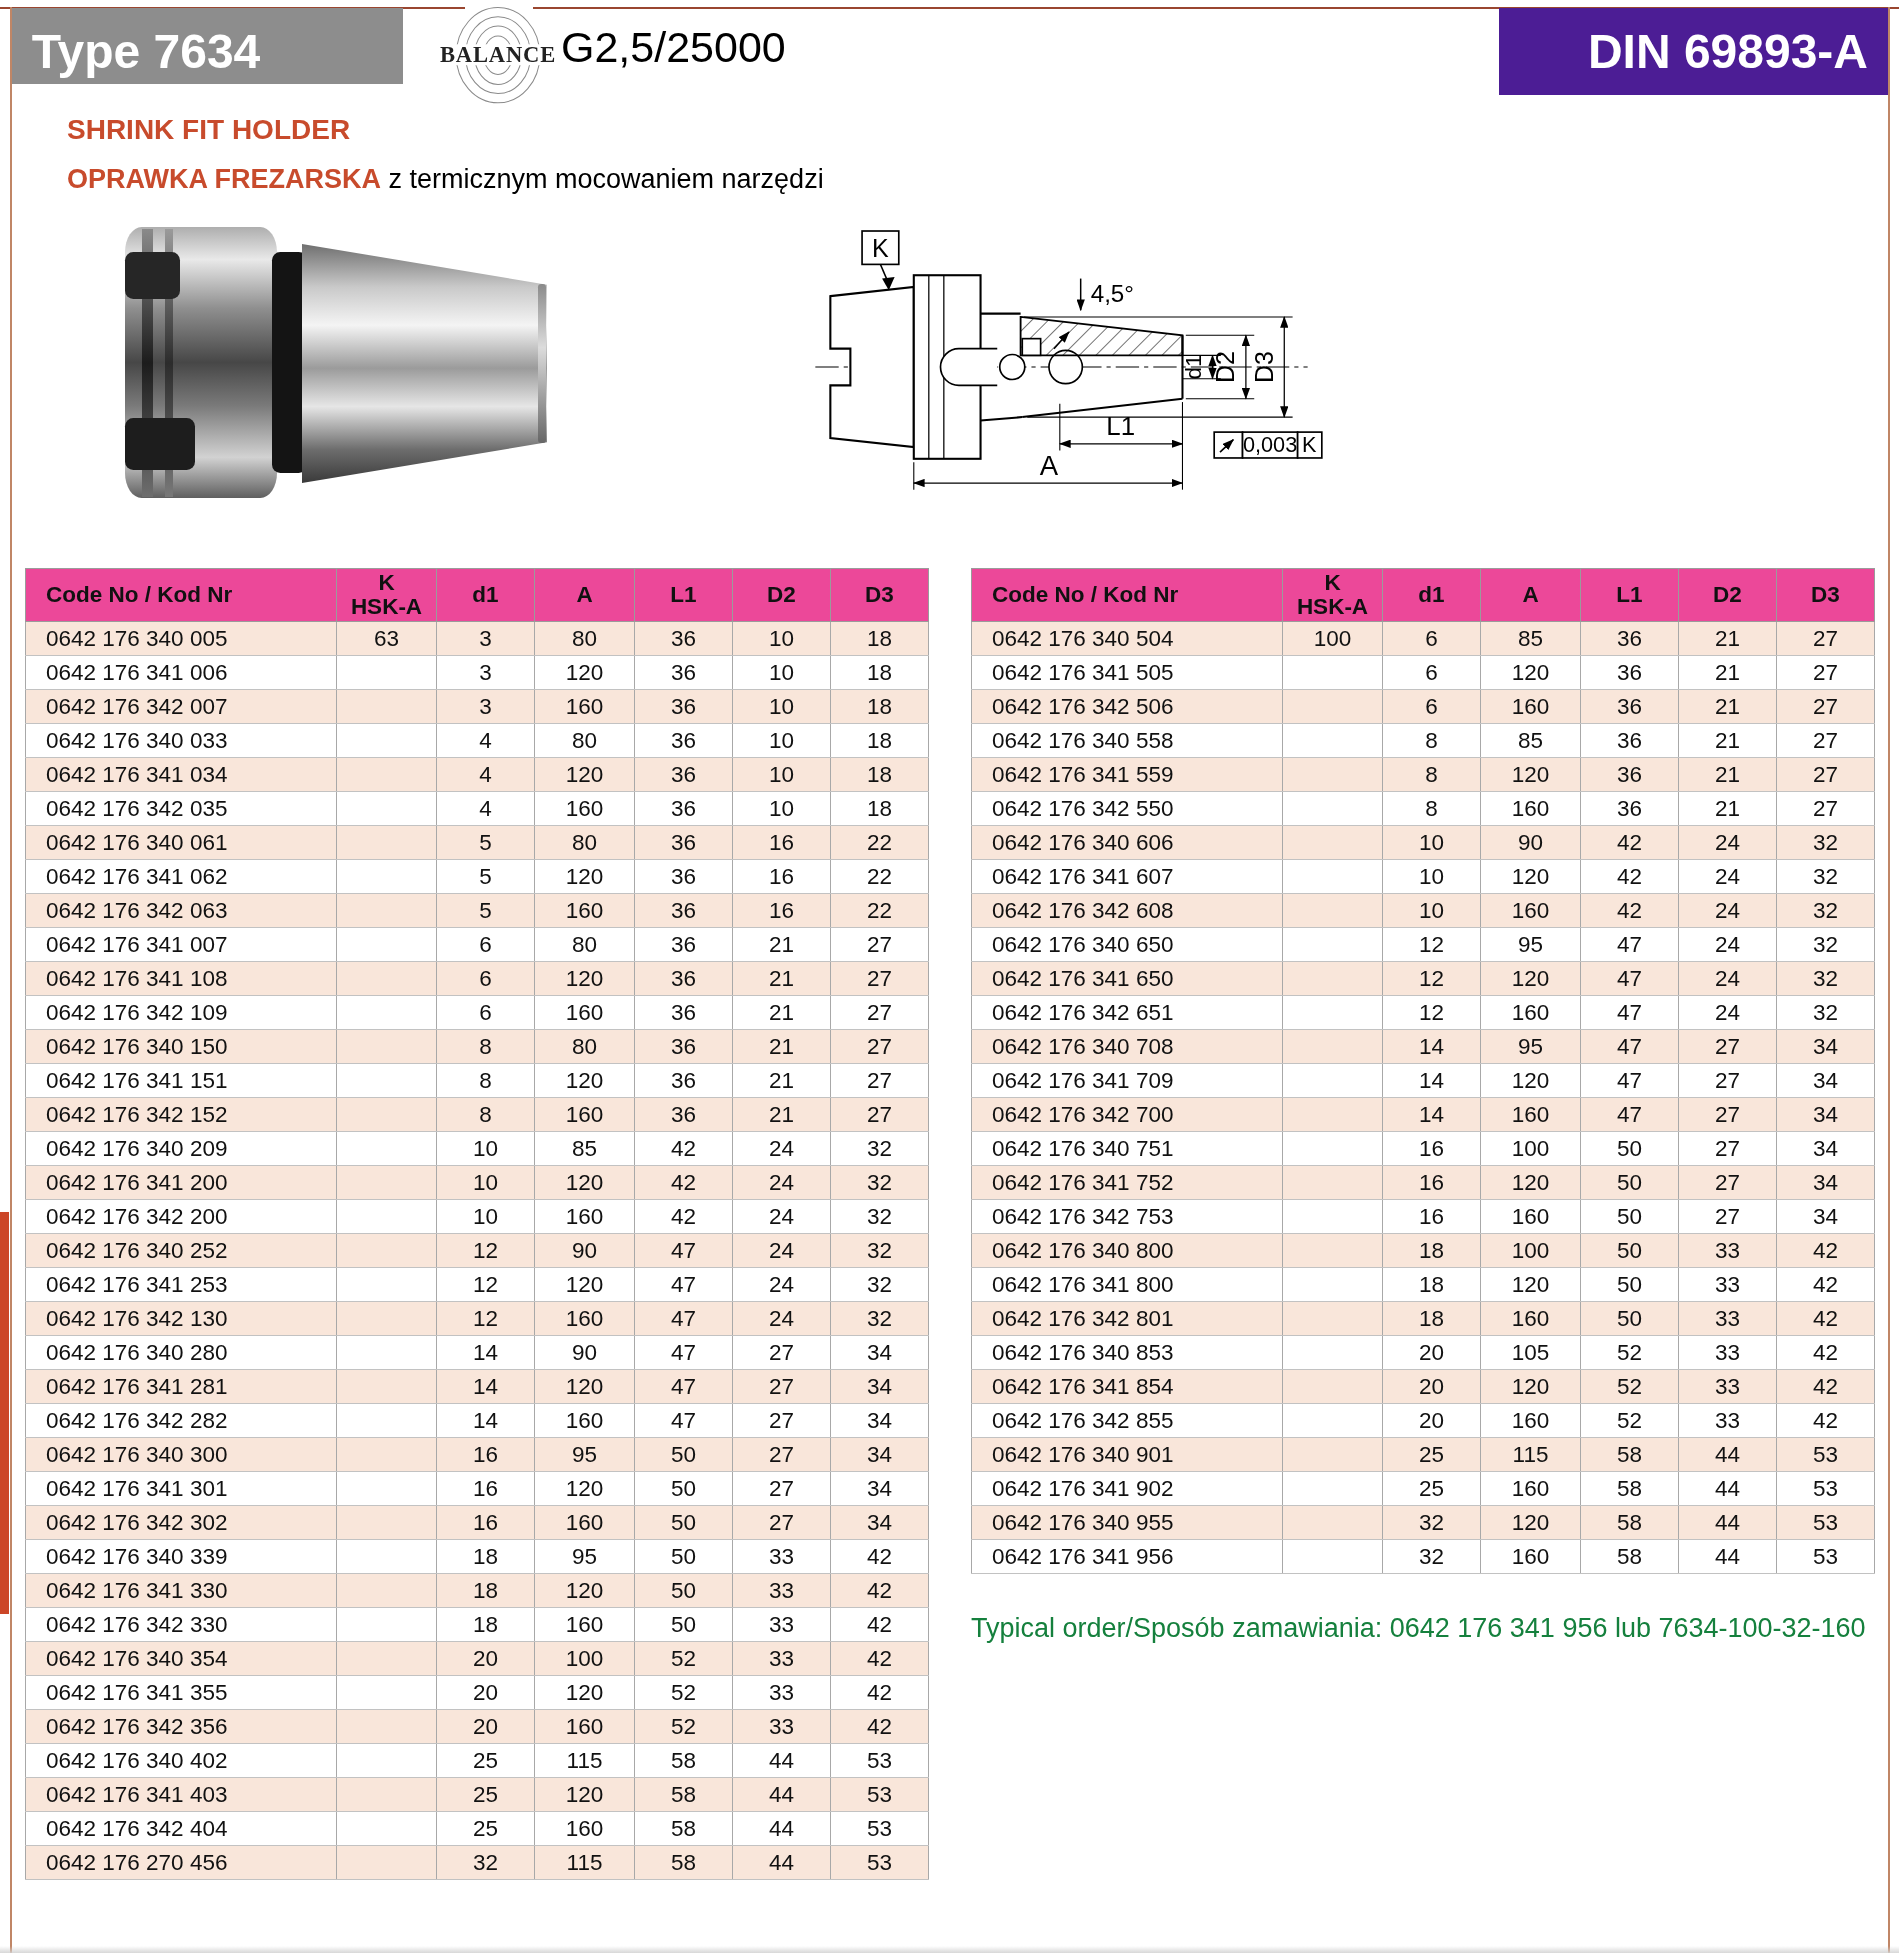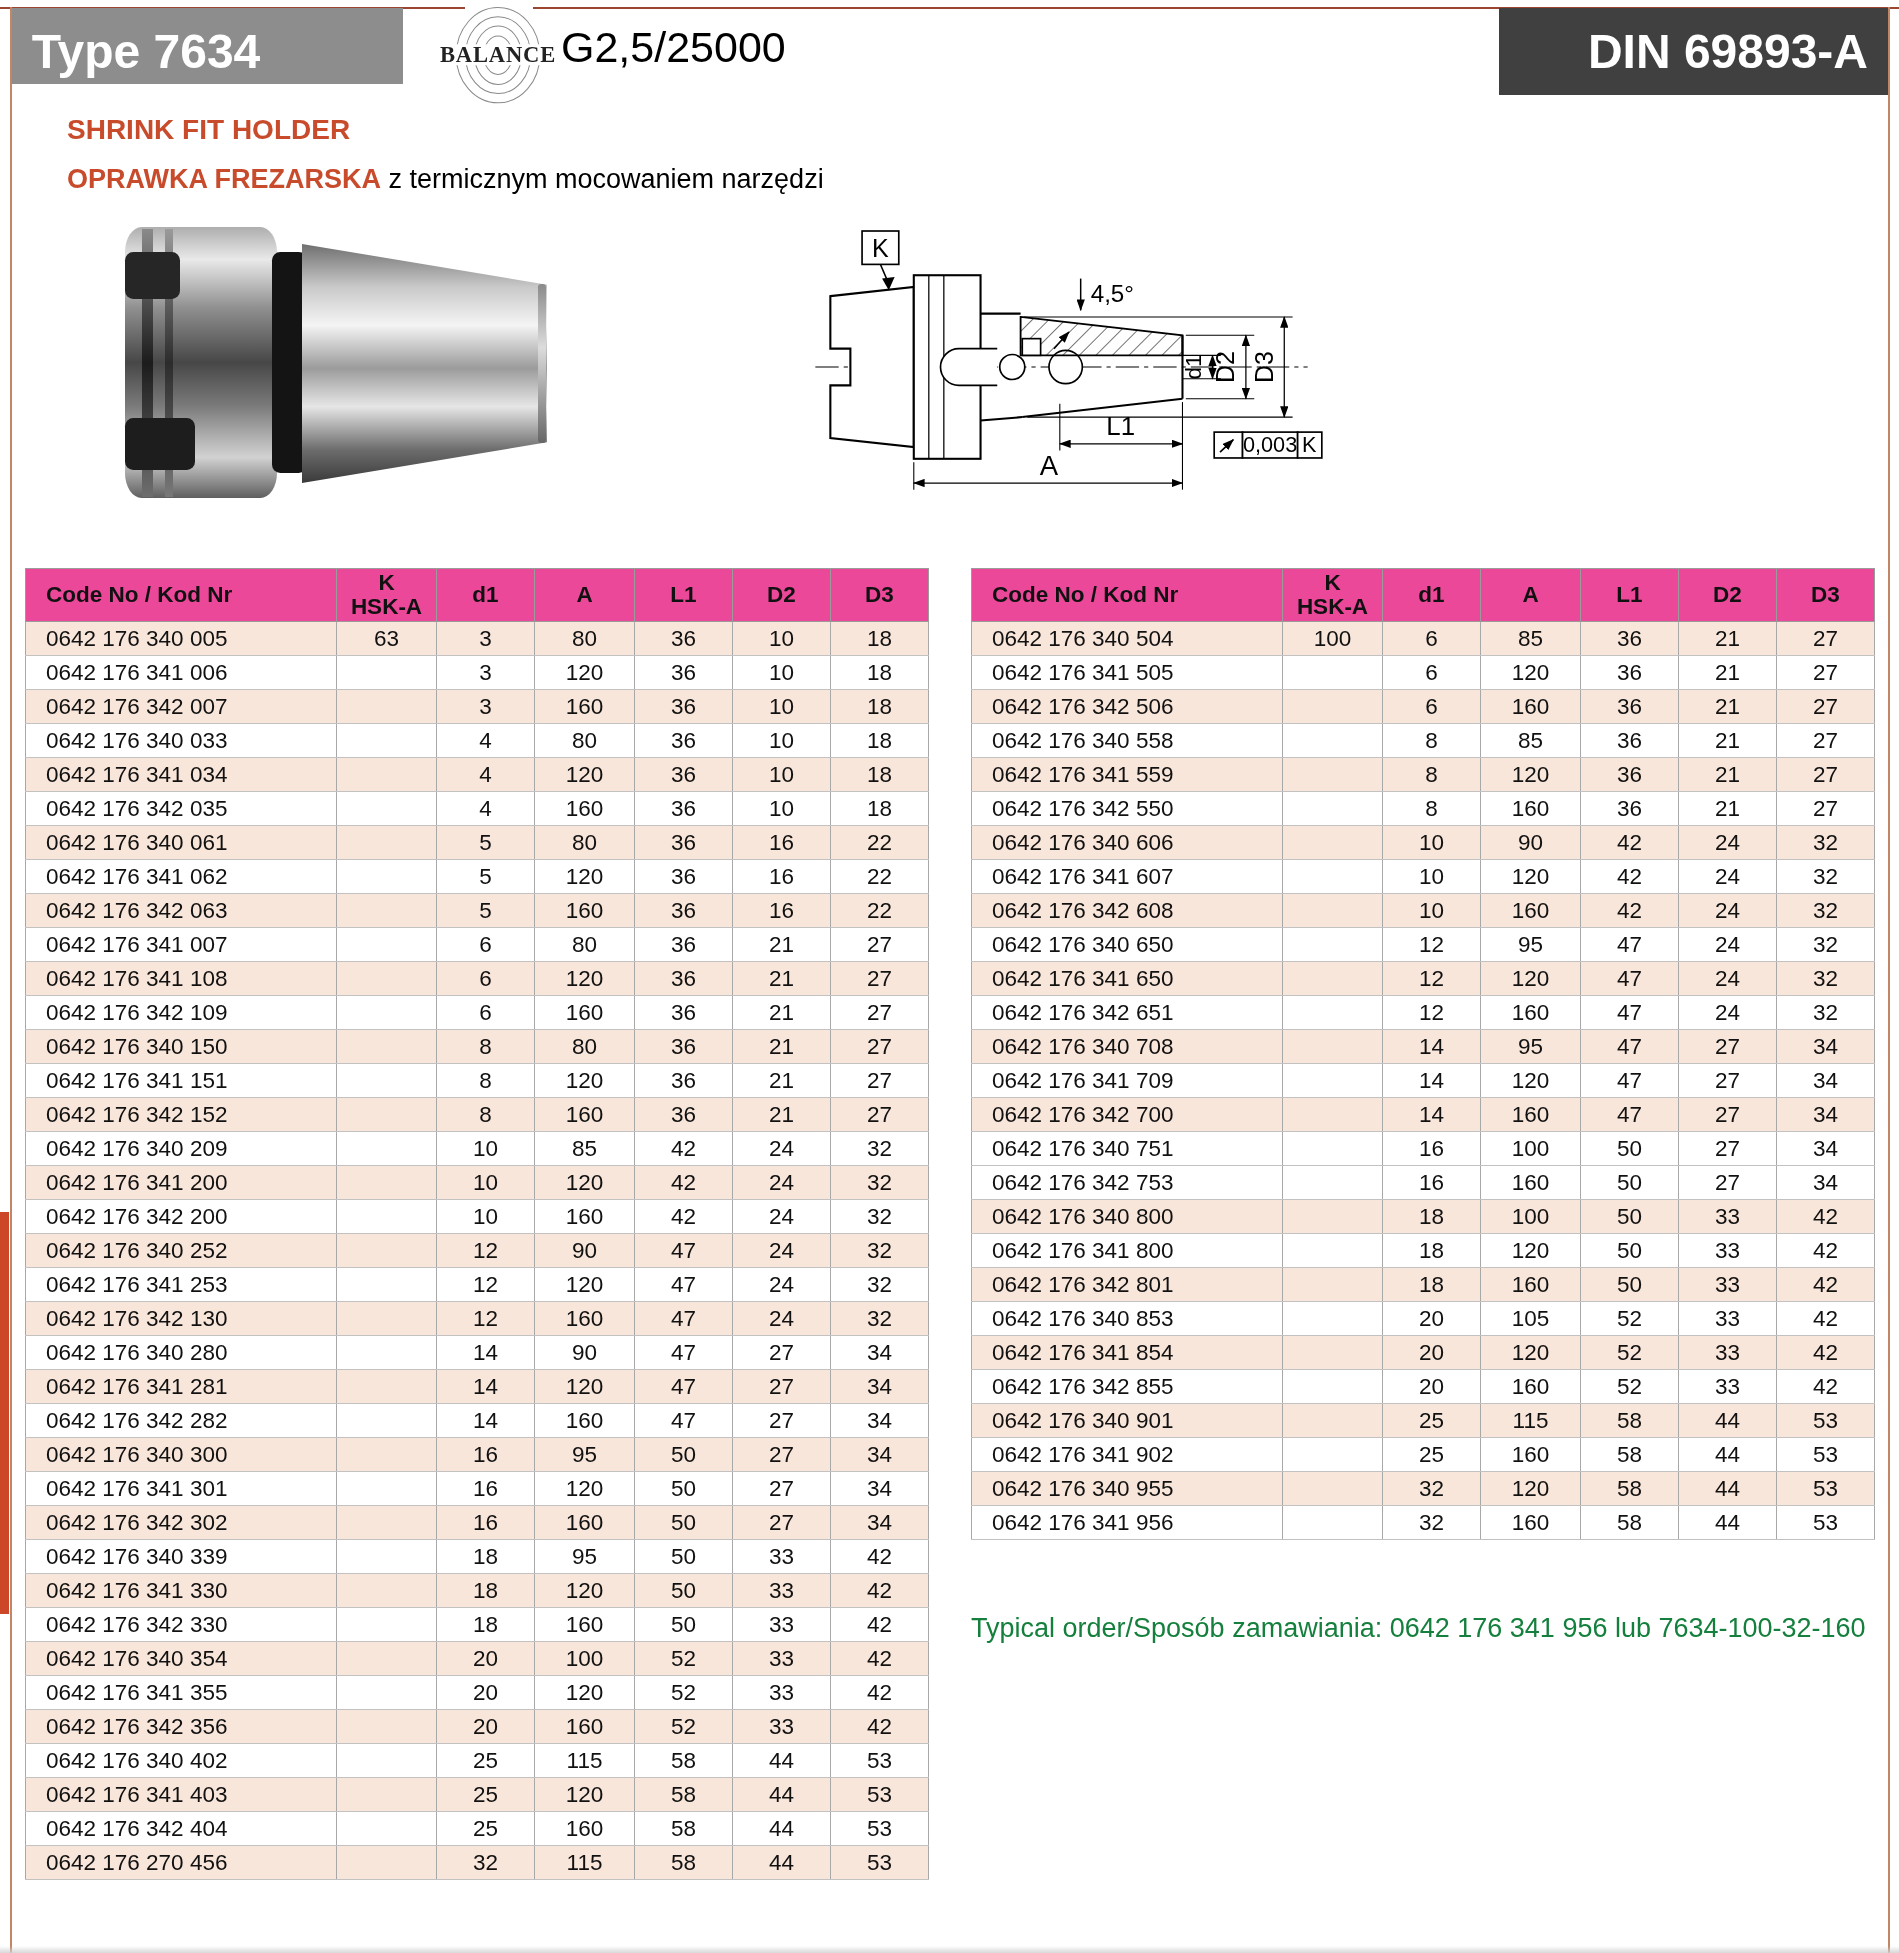--- a/index.html
+++ b/index.html
@@ -17,21 +17,21 @@
   .side-tab     { position:absolute; left:0; top:1212px; width:9.2px; height:402px; background:#cc4628; }
 
   
   .type-box {
     position:absolute; left:11.7px; top:8.3px; width:391px; height:76px;
     background:#8d8d8d; color:#ffffff; font-size:48px; font-weight:bold;
     line-height:87px; padding-left:20px; box-sizing:border-box;
   }
   .din-box {
     position:absolute; left:1499px; top:8.3px; width:389px; height:87px;
-    background:#404040; color:#ffffff; font-size:48px; font-weight:bold;
+    background:#4c1d95; color:#ffffff; font-size:48px; font-weight:bold;
     line-height:87px; text-align:right; padding-right:20px; box-sizing:border-box;
   }
   .balance-logo { position:absolute; left:431px; top:5px; }
   .balance-text { font-family:"Liberation Serif", serif; font-weight:bold; font-size:27px; letter-spacing:1px; }
   .g-value { position:absolute; left:561px; top:23.4px; font-size:43px; color:#000; }
 
   .sub1 { position:absolute; left:67px; top:114px; font-size:28px; font-weight:bold; color:#c84b2c; }
   .sub2 { position:absolute; left:67px; top:164px; font-size:27px; color:#000; }
   .sub2 .red { color:#c84b2c; font-weight:bold; }
 
@@ -715,20 +715,29 @@
         </tr>
         <tr class="even">
           <td class="code">0642 176 340 751</td>
           <td></td>
           <td>16</td>
           <td>100</td>
           <td>50</td>
           <td>27</td>
           <td>34</td>
         </tr>
+        <tr class="odd">
+          <td class="code">0642 176 341 752</td>
+          <td></td>
+          <td>16</td>
+          <td>120</td>
+          <td>50</td>
+          <td>27</td>
+          <td>34</td>
+        </tr>
         <tr class="even">
           <td class="code">0642 176 342 753</td>
           <td></td>
           <td>16</td>
           <td>160</td>
           <td>50</td>
           <td>27</td>
           <td>34</td>
         </tr>
         <tr class="odd">

